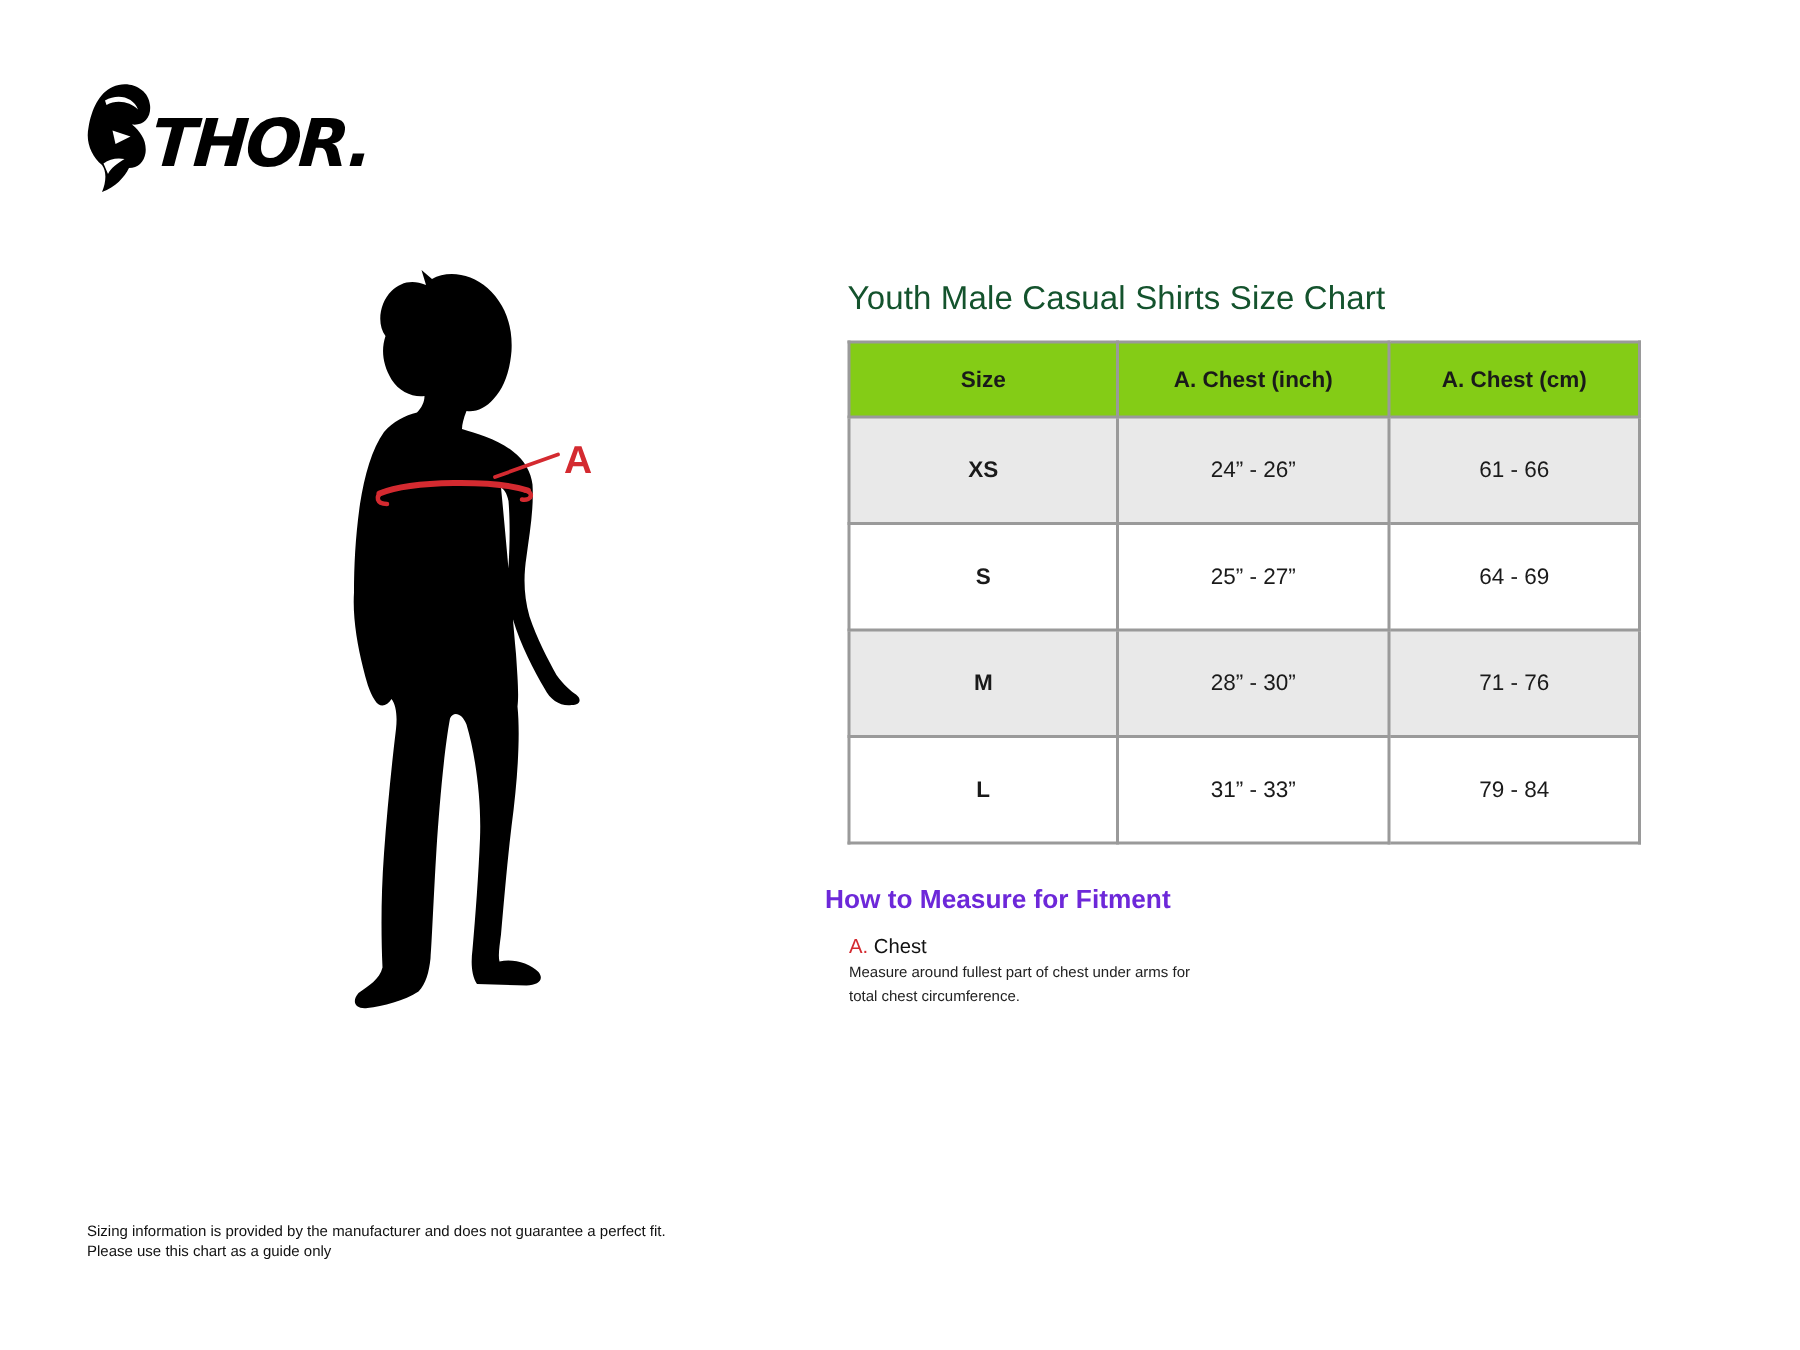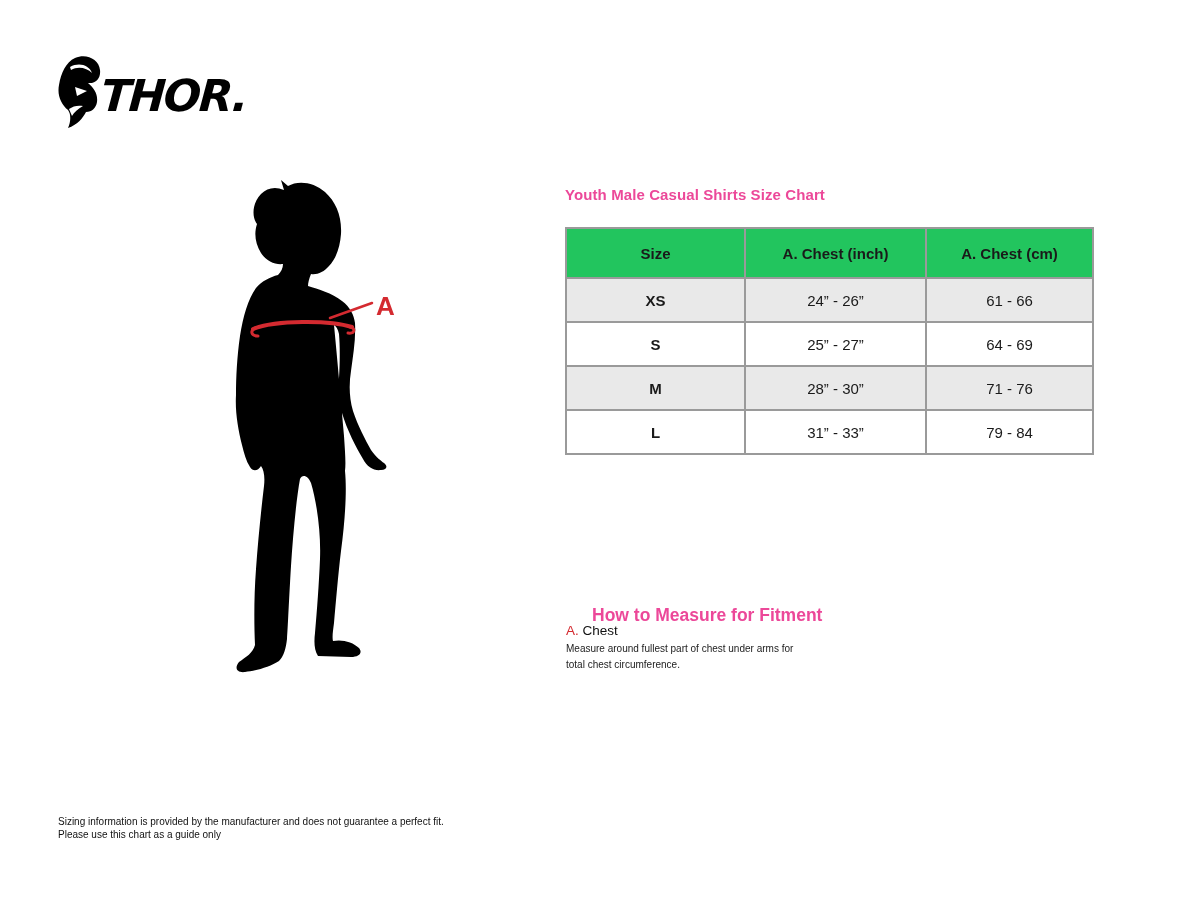--- a/index.html
+++ b/index.html
@@ -15,45 +15,45 @@
 
   
   .logo-wrap { left: 56px; top: 54px; width: 195px; height: 76px; }
 
   
   .figure-wrap { left: 200px; top: 170px; width: 260px; height: 540px; }
 
   
   .chart-title {
     left: 565px; top: 186px;
-    font-size: 15px; font-weight: bold; color: #ec4899;
+    font-size: 22px; font-weight: normal; color: #14532d;
     letter-spacing: 0.1px;
   }
   .size-table {
     left: 565px; top: 227px; width: 527px;
     border-collapse: collapse;
     table-layout: fixed;
   }
   .size-table th, .size-table td {
     border: 2px solid #9a9a9a;
     text-align: center;
     vertical-align: middle;
     font-size: 15px;
   }
-  .size-table th { height: 50px; background: #22c55e; font-weight: bold; }
-  .size-table td { height: 44px; background: #ffffff; font-weight: normal; margin-left: 44px; }
+  .size-table th { height: 50px; background: #84cc16; font-weight: bold; }
+  .size-table td { height: 71px; background: #ffffff; font-weight: normal; margin-left: 44px; }
   .size-table td.size-cell { font-weight: bold; }
   .size-table tr.striped td { background: #e9e9e9; }
   .size-table col.c1 { width: 179px; }
   .size-table col.c2 { width: 181px; }
   .size-table col.c3 { width: 167px; }
 
   .measure-title {
-    left: 592px; top: 589px;
-    font-size: 17.5px; font-weight: bold; color: #ec4899; margin-top: 16px;
+    left: 550px; top: 589px;
+    font-size: 17.5px; font-weight: bold; color: #6d28d9;
   }
   .measure-key-line {
     left: 566px; top: 623px;
     font-size: 13.5px; font-weight: normal; color: #111;
   }
   .measure-key-line .key { color: #d42a30; }
   .measure-desc {
     left: 566px; top: 641px; width: 240px;
     font-size: 10px; line-height: 15.5px; color: #222;
   }

